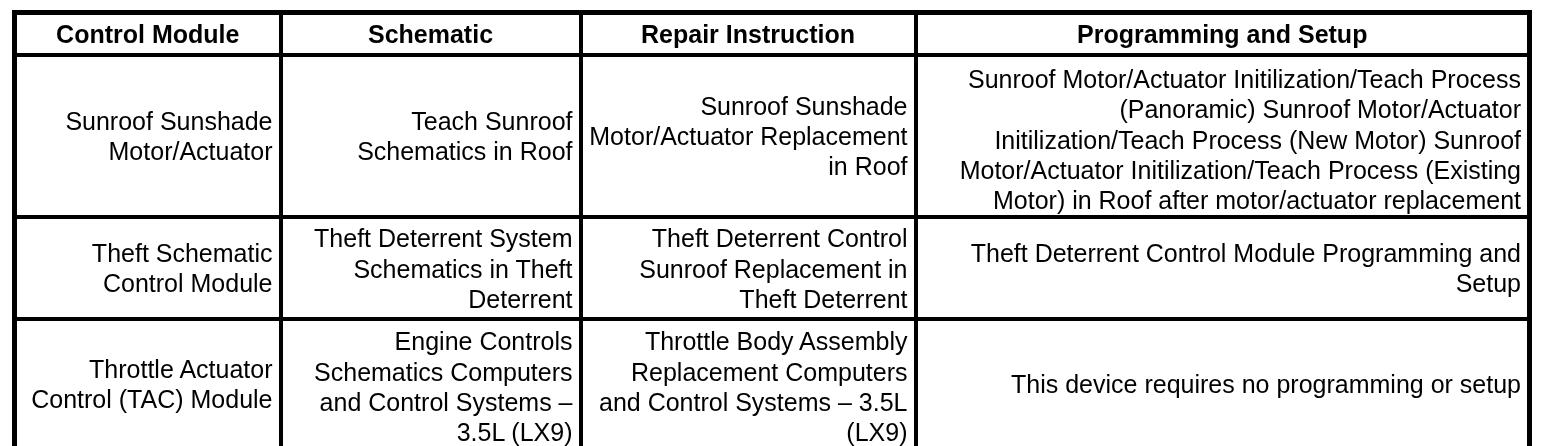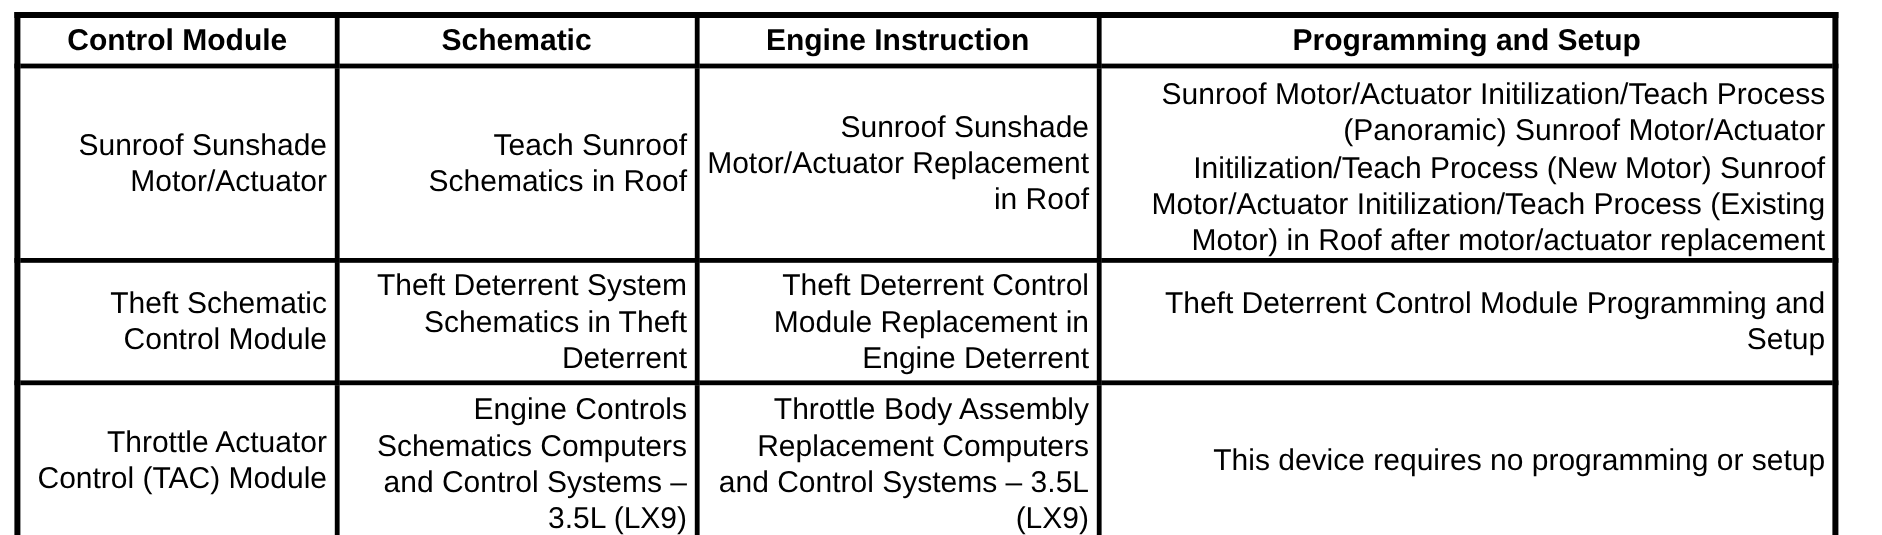--- a/index.html
+++ b/index.html
@@ -99,21 +99,21 @@
       <col class="c1">
       <col class="c2">
       <col class="c3">
       <col class="c4">
     </colgroup>
 
     <thead>
       <tr>
         <th class="col-module">Control Module</th>
         <th class="col-schematic">Schematic</th>
-        <th class="col-repair">Engine Instruction</th>
+        <th class="col-repair">Repair Instruction</th>
         <th class="col-programming">Programming and Setup</th>
       </tr>
     </thead>
 
     <tbody>
 
       <tr class="row-sunroof">
         <td class="col-module">
           <span class="cell-text">Sunroof Sunshade Motor/Actuator</span>
         </td>
@@ -129,21 +129,21 @@
       </tr>
 
       <tr class="row-theft">
         <td class="col-module">
           <span class="cell-text">Theft Schematic Control Module</span>
         </td>
         <td class="col-schematic">
           <span class="cell-text">Theft Deterrent System Schematics in Theft Deterrent</span>
         </td>
         <td class="col-repair">
-          <span class="cell-text">Theft Deterrent Control Module Replacement in Engine Deterrent</span>
+          <span class="cell-text">Theft Deterrent Control Sunroof Replacement in Theft Deterrent</span>
         </td>
         <td class="col-programming">
           <span class="cell-text">Theft Deterrent Control Module Programming and Setup</span>
         </td>
       </tr>
 
       <tr class="row-throttle">
         <td class="col-module">
           <span class="cell-text">Throttle Actuator Control (TAC) Module</span>
         </td>

